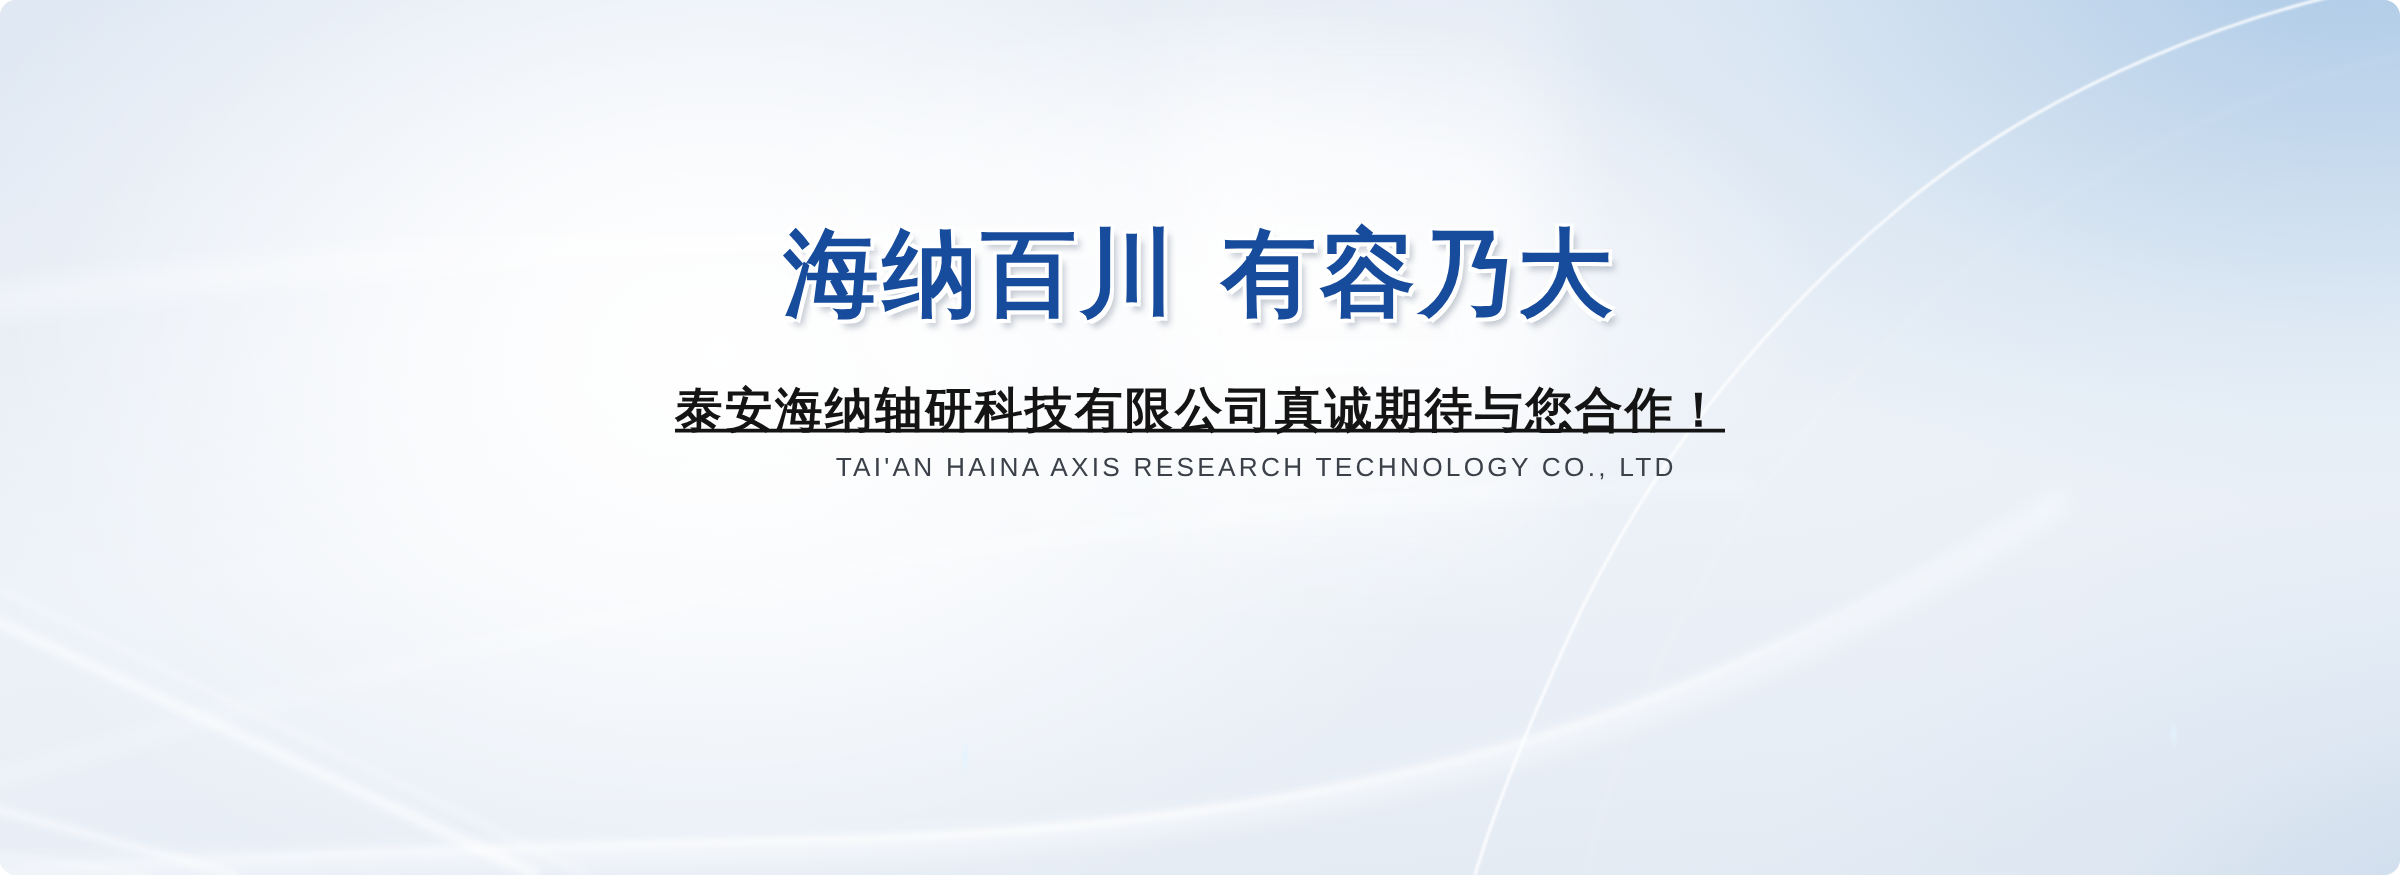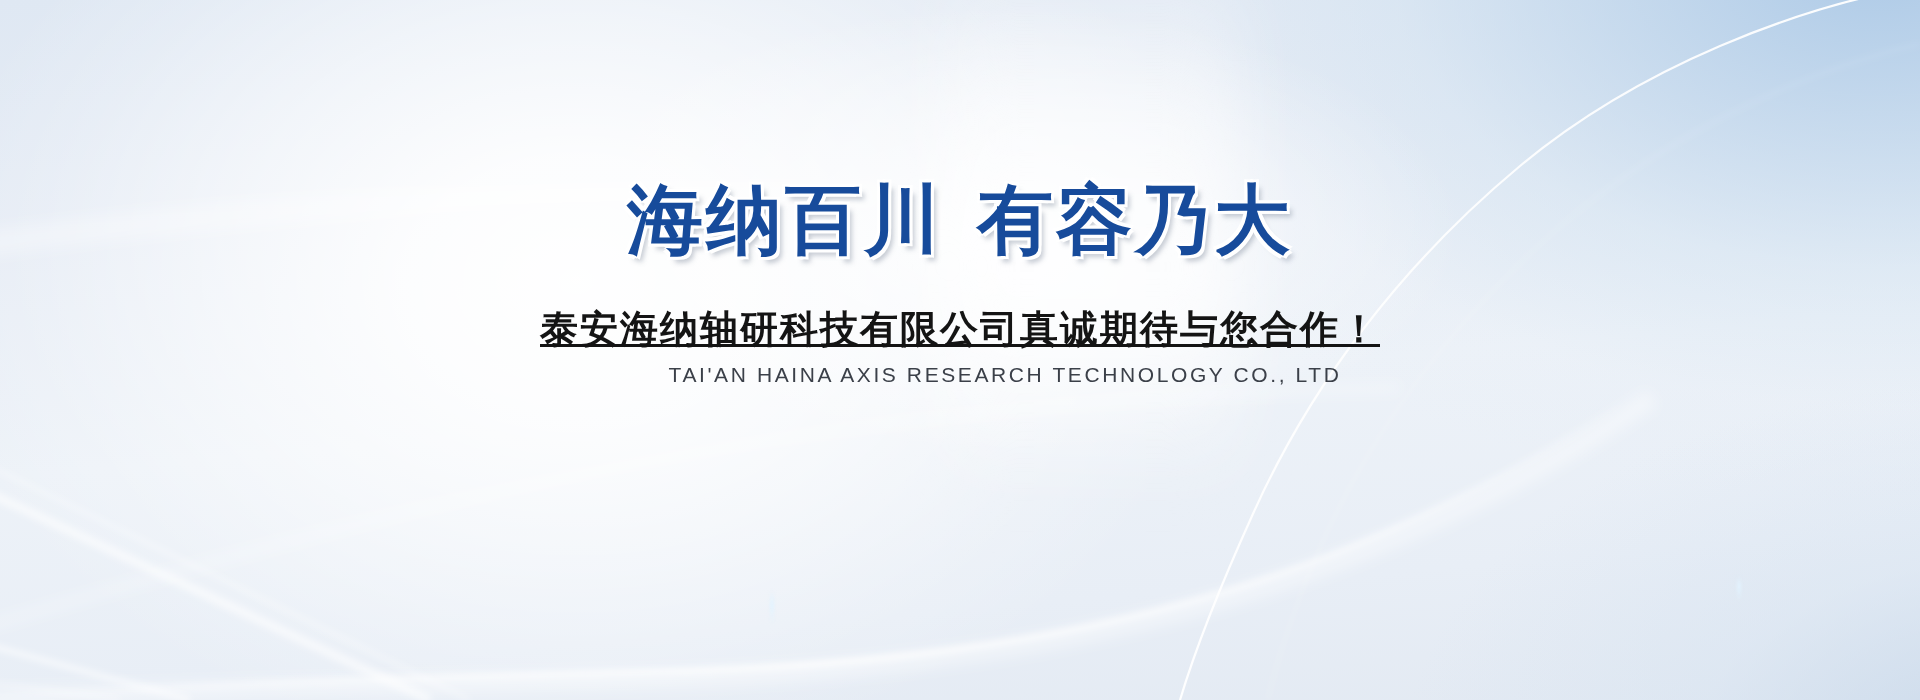--- a/index.html
+++ b/index.html
@@ -10,20 +10,21 @@
   }
 
   .banner {
     position: relative;
     width: 1920px;
     height: 700px;
     overflow: hidden;
     font-family: "Liberation Sans", "DejaVu Sans", sans-serif;
     
     background: #e3eaf4;
+    border-radius: 13px;
   }
 
   
 
   
   .bg-base {
     position: absolute;
     inset: 0;
     background: linear-gradient(175deg,
         #dfe8f3 0%,

